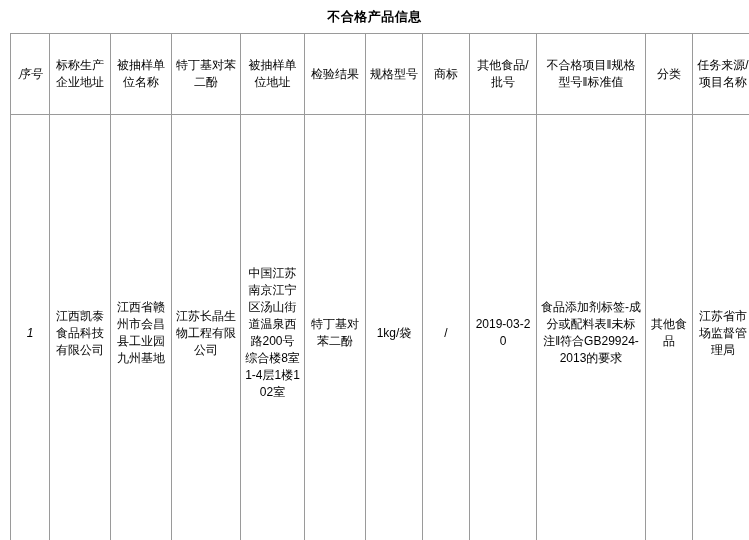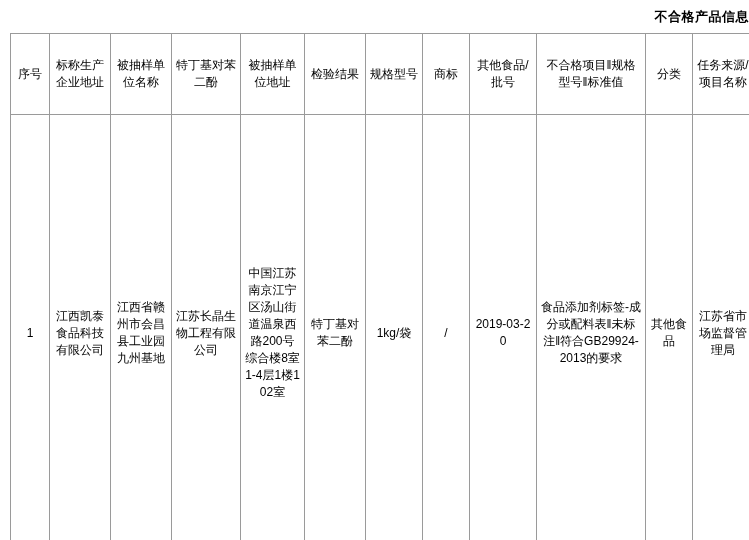--- a/index.html
+++ b/index.html
@@ -13,21 +13,21 @@
     font-family: "Liberation Sans", sans-serif;
     color: #000000;
     overflow: hidden;
   }
   .page {
     width: 749px;
     box-sizing: border-box;
     padding: 0;
   }
   .doc-title {
-    text-align: right;
+    text-align: center;
     font-size: 13px;
     font-weight: bold;
     color: #000;
     margin: 8px 0 7px 0;
     letter-spacing: 0.5px;
   }
   table.report {
     border-collapse: collapse;
     width: 729px;
     margin: 0 10px;
@@ -48,21 +48,21 @@
     color: #000;
   }
   table.report thead th {
     height: 74px;
     font-weight: normal;
   }
   table.report tbody td {
     height: 430px;
   }
   
-  .c0 { width: 30px; }
+  .c0 { width: 30px; font-style: italic; }
   .c1 { width: 52px; }
   .c2 { width: 52px; }
   .c3 { width: 60px; }
   .c4 { width: 55px; margin-left: 48px; }
   .c5 { width: 52px; }
   .c6 { width: 48px; }
   .c7 { width: 38px; }
   .c8 { width: 58px; }
   .c9 { width: 100px; }
   .c10 { width: 38px; margin-left: 8px; }

